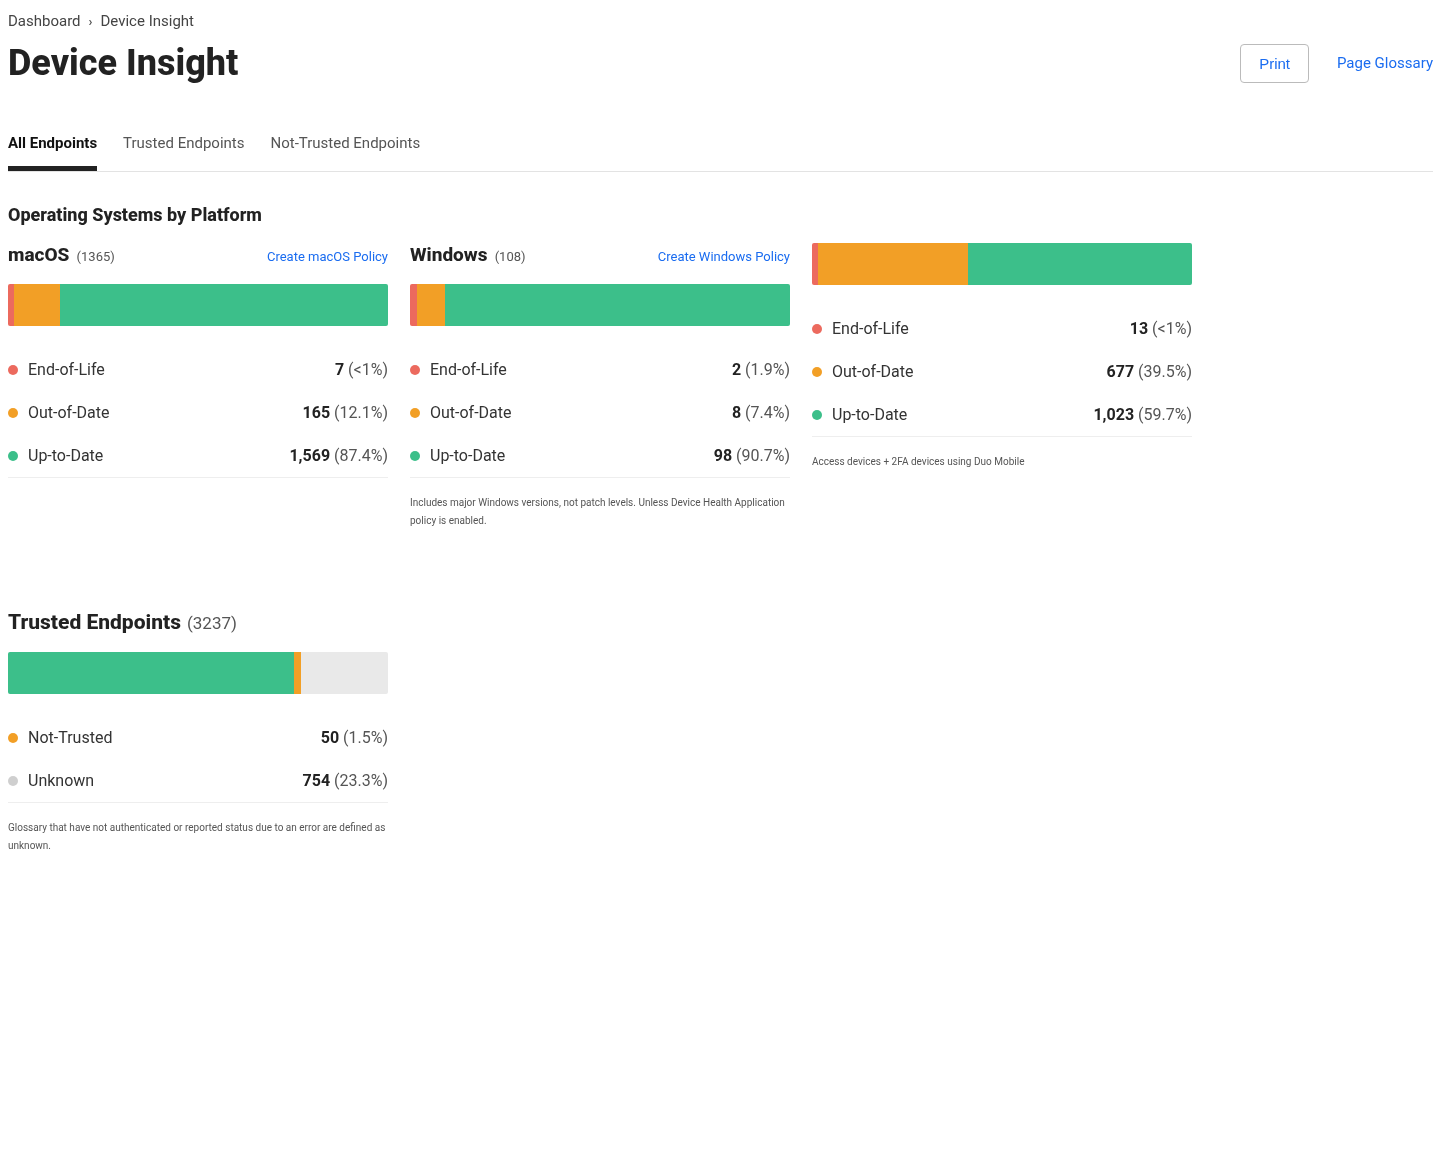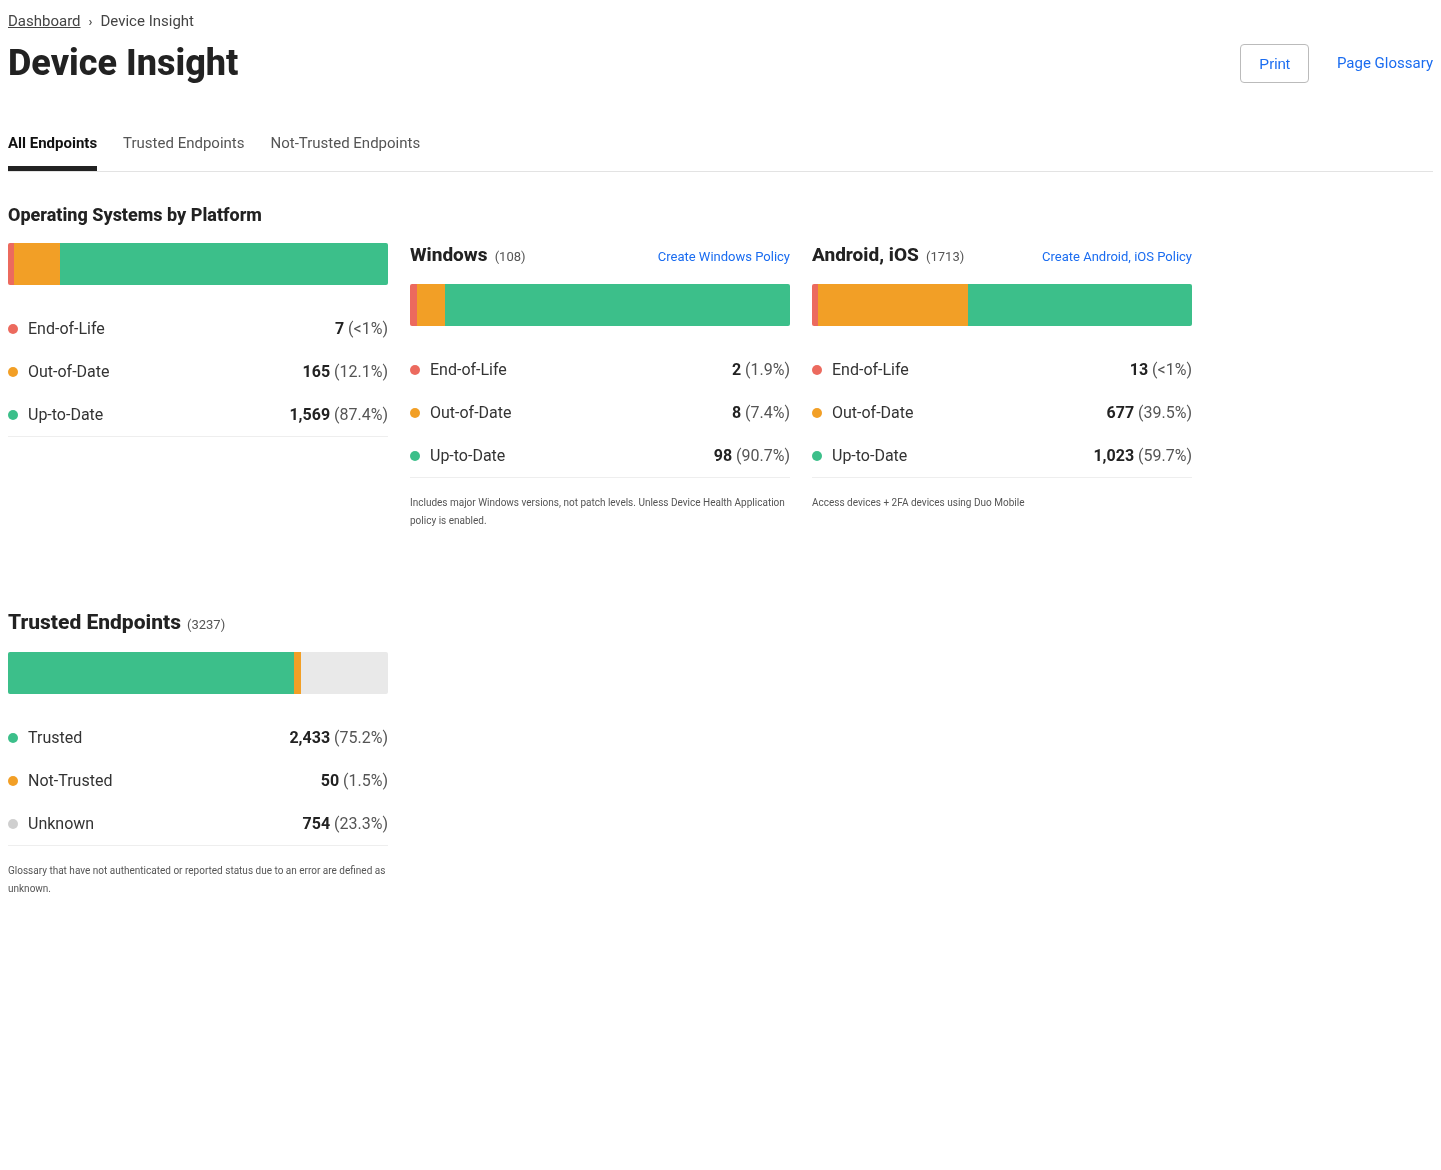--- a/index.html
+++ b/index.html
@@ -6,21 +6,21 @@
   body {
     font-family: -apple-system, BlinkMacSystemFont, "Segoe UI", Roboto, Helvetica, Arial, sans-serif;
     margin: 0;
     padding: 8px;
     color: #333;
     font-size: 14px;
     background: #fff;
   }
   a { color: #1a6cf0; text-decoration: none; }
   .breadcrumbs { display: flex; align-items: center; gap: 8px; color: #444; font-size: 15px; padding: 4px 0 12px 0; }
-  .breadcrumbs .crumb-link { text-decoration: underline; color: #444; }
+  .breadcrumbs .crumb-link { color: #444; }
   .breadcrumbs .chev { font-size: 13px; font-weight: bold; color: #555; }
   .header-row { display: flex; justify-content: space-between; align-items: center; margin-bottom: 40px; }
   h1.page-title { font-size: 36px; font-weight: 800; margin: 0; color:#222; }
   .header-actions { display: flex; align-items: center; gap: 28px; }
   .btn-print {
     border: 1px solid #bbb;
     border-radius: 4px;
     padding: 10px 18px;
     color: #1a6cf0;
     background: #fff;
@@ -61,21 +61,21 @@
   .dot.red { background: #ec6a5e; }
   .dot.orange { background: #f29f26; }
   .dot.green { background: #3cbf8a; }
   .dot.grey { background: #cfcfcf; }
   .legend-right { color: #555; }
   .legend-right .num { font-weight: 700; color: #222; }
   .card-note { font-size: 10px; color: #555; line-height: 1.8; margin-top: 16px; }
   .section2 { margin-top: 80px; }
   .sec2-head { display:flex; align-items: baseline; gap:6px;}
   .sec2-title { font-size: 21px; font-weight: 800; color:#222;}
-  .sec2-count { font-size: 13px; color:#555;}
+  .sec2-count { font-size: 17px; color:#555;}
 </style>
 </head>
 <body>
 
 <div class="breadcrumbs">
   <a href="#" class="crumb-link">Dashboard</a>
   <span class="chev">›</span>
   <span>Device Insight</span>
 </div>
 
@@ -91,20 +91,24 @@
   <div class="tab active">All Endpoints</div>
   <div class="tab">Trusted Endpoints</div>
   <div class="tab">Not-Trusted Endpoints</div>
 </div>
 <hr class="divider">
 
 <h2 class="section-title">Operating Systems by Platform</h2>
 
 <div class="cards-row" id="cards-row">
     <div class="card">
+      <div class="card-head">
+        <div><span class="card-title">macOS</span><span class="card-count"> (1365)</span></div>
+        <a href="#" class="card-link">Create macOS Policy</a>
+      </div>
       <div class="bar">
         <div class="seg c-red" style="width: 1.5%;"></div>
         <div class="seg c-orange" style="width: 12.1%;"></div>
         <div class="seg c-green" style="width: 86.4%;"></div>
       </div>
       <div class="legend">
         <div class="legend-row">
           <div class="legend-left">
             <span class="dot red"></span>
             <span>End-of-Life</span>
@@ -156,24 +160,20 @@
           <div class="legend-left">
             <span class="dot green"></span>
             <span>Up-to-Date</span>
           </div>
           <div class="legend-right"><span class="num">98</span><span> (90.7%)</span></div>
         </div>
       </div>
       <div class="card-note">Includes major Windows versions, not patch levels. Unless Device Health Application policy is enabled.</div>
     </div>
     <div class="card">
-      <div class="card-head">
-        <div><span class="card-title">Android, iOS</span><span class="card-count"> (1713)</span></div>
-        <a href="#" class="card-link">Create Android, iOS Policy</a>
-      </div>
       <div class="bar">
         <div class="seg c-red" style="width: 1.5%;"></div>
         <div class="seg c-orange" style="width: 39.5%;"></div>
         <div class="seg c-green" style="width: 59%;"></div>
       </div>
       <div class="legend">
         <div class="legend-row">
           <div class="legend-left">
             <span class="dot red"></span>
             <span>End-of-Life</span>
@@ -206,27 +206,20 @@
   </div>
   <div class="card" style="margin-top:18px;" id="trusted-card">
       <div class="bar">
         <div class="seg c-green" style="width: 75.2%;"></div>
         <div class="seg c-orange" style="width: 2%;"></div>
         <div class="seg c-grey" style="width: 22.8%;"></div>
       </div>
       <div class="legend">
         <div class="legend-row">
           <div class="legend-left">
-            <span class="dot green"></span>
-            <span>Trusted</span>
-          </div>
-          <div class="legend-right"><span class="num">2,433</span><span> (75.2%)</span></div>
-        </div>
-        <div class="legend-row">
-          <div class="legend-left">
             <span class="dot orange"></span>
             <span>Not-Trusted</span>
           </div>
           <div class="legend-right"><span class="num">50</span><span> (1.5%)</span></div>
         </div>
         <div class="legend-row">
           <div class="legend-left">
             <span class="dot grey"></span>
             <span>Unknown</span>
           </div>

